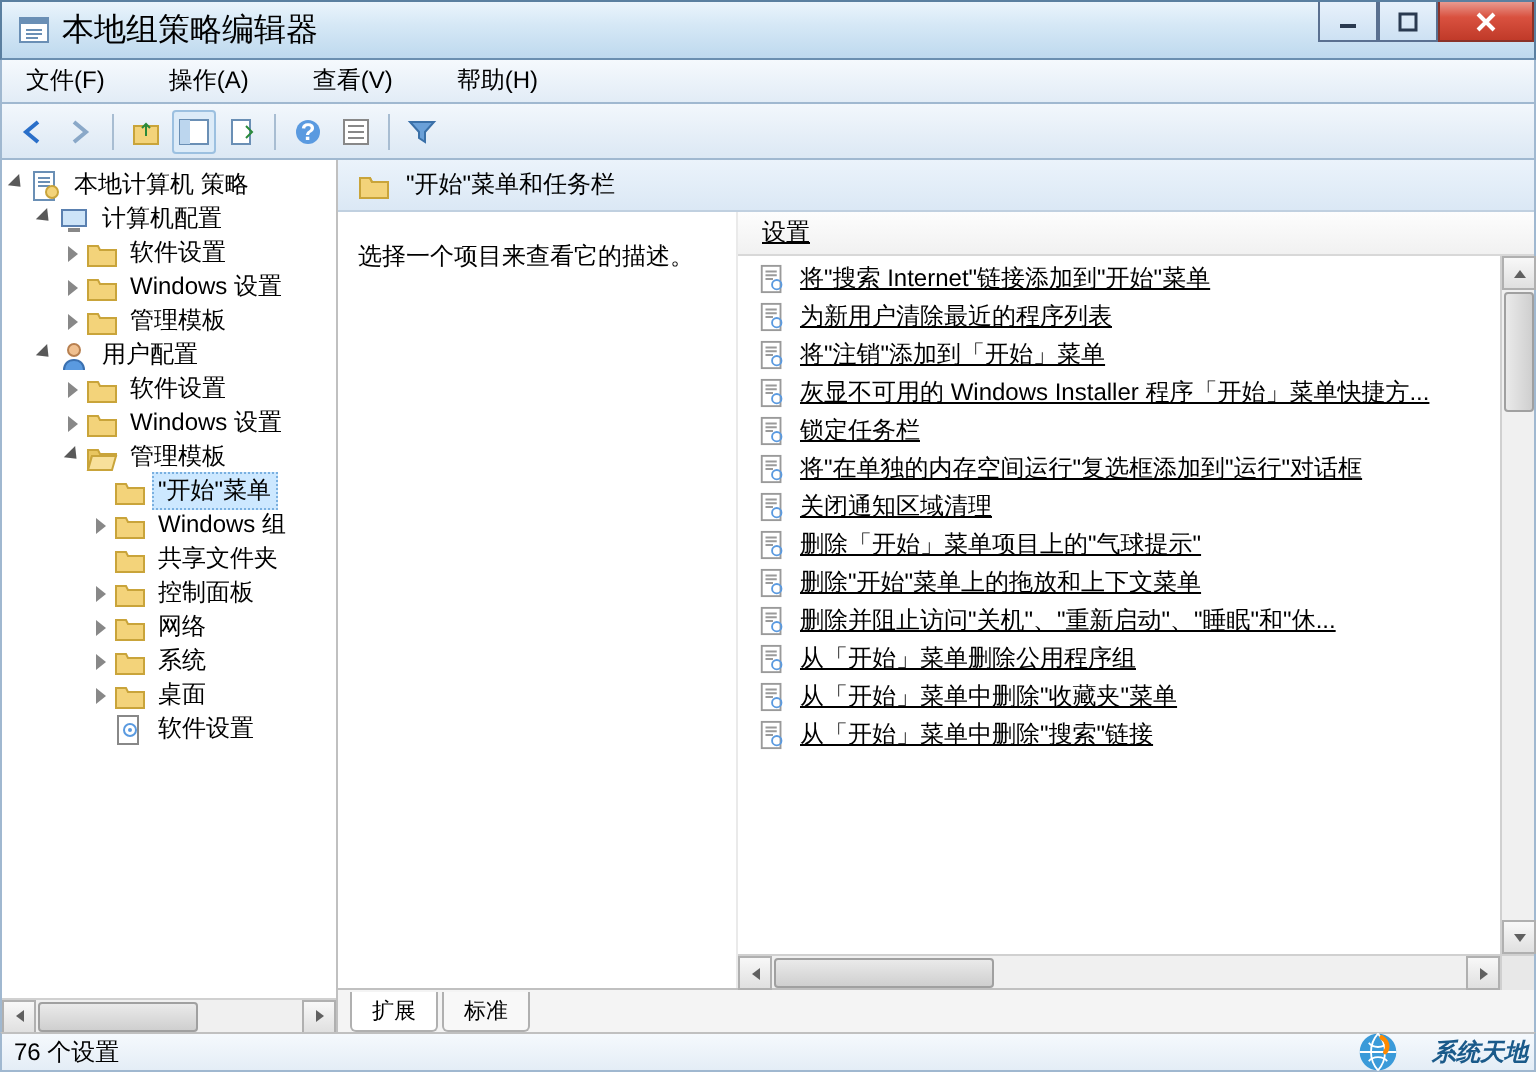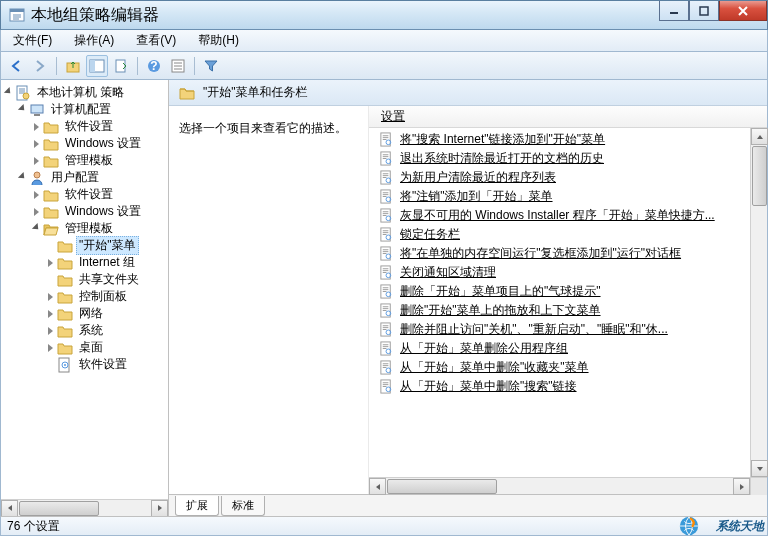--- a/index.html
+++ b/index.html
@@ -8,21 +8,21 @@
 
 .titlebar { height: 30px; background: linear-gradient(to bottom, #eaf4fc 0%, #d6e8f6 40%, #bed9ee 100%); border: 1px solid #5a7fa0; border-bottom: 1px solid #6b8fb0; display: flex; align-items: center; padding-left: 8px; position: relative; }
 .titlebar .icon { width: 16px; height: 16px; margin-right: 6px; }
 .titlebar .title { color: #000; font-size: 16px; }
 .win-controls { position: absolute; right: 0; top: 0; display: flex; }
 .win-btn { width: 30px; height: 20px; border: 1px solid #5a7090; border-top: none; background: linear-gradient(to bottom, #e8f1fb, #cde1f3); display: flex; align-items: center; justify-content: center; cursor: pointer; }
 .win-btn.close { width: 48px; background: linear-gradient(to bottom, #e99a90, #d9513f 40%, #c03a29); border-color: #8a3228; }
 .win-btn svg { display: block; }
 
 
-.menubar { height: 22px; background: linear-gradient(to bottom, #f5f9fd, #e2ecf6); border: 1px solid #a0b8d0; border-top: none; display: flex; align-items: center; padding-left: 4px; gap: 6px; }
+.menubar { height: 22px; background: linear-gradient(to bottom, #f5f9fd, #e2ecf6); border: 1px solid #a0b8d0; border-top: none; display: flex; align-items: center; padding-left: 4px; gap: 16px; }
 .menu-item { padding: 2px 8px; cursor: pointer; color: #000; }
 
 
 .toolbar { height: 28px; background: linear-gradient(to bottom, #f2f7fc, #dce8f4); border: 1px solid #a0b8d0; border-top: none; display: flex; align-items: center; padding: 0 4px; gap: 2px; }
 .tool-btn { width: 22px; height: 22px; display: flex; align-items: center; justify-content: center; cursor: pointer; border: 1px solid transparent; border-radius: 2px; }
 .toolbar .sep { width: 1px; height: 18px; background: #a8bdd2; margin: 0 3px; }
 
 
 .main { display: flex; height: 436px; border-left: 1px solid #a0b8d0; border-right: 1px solid #a0b8d0; }
 
@@ -242,21 +242,21 @@
           <svg class="tree-icon" viewBox="0 0 16 16">
             <path d="M1 4h5l1 2h8v8H1z" fill="#f3d37a" stroke="#c9a43a"></path>
           </svg>
           <span class="label">"开始"菜单</span>
         </div>
         <div class="tree-node indent-3">
           <span class="expander collapsed"></span>
           <svg class="tree-icon" viewBox="0 0 16 16">
             <path d="M1 4h5l1 2h8v8H1z" fill="#f3d37a" stroke="#c9a43a"></path>
           </svg>
-          <span class="label">Internet 组</span>
+          <span class="label">Windows 组</span>
         </div>
         <div class="tree-node indent-3">
           <span class="expander none"></span>
           <svg class="tree-icon" viewBox="0 0 16 16">
             <path d="M1 4h5l1 2h8v8H1z" fill="#f3d37a" stroke="#c9a43a"></path>
           </svg>
           <span class="label">共享文件夹</span>
         </div>
         <div class="tree-node indent-3">
           <span class="expander collapsed"></span>
@@ -331,28 +331,20 @@
         </div>
         <div class="list-area">
           <div class="list-items" id="list-items">
               <div class="list-item">
                 <svg class="item-icon" viewBox="0 0 16 16">
                   <rect x="2" y="1" width="10" height="14" fill="#fff" stroke="#9a9a9a"></rect>
                   <path d="M4 4h6M4 6h6M4 8h4" stroke="#9a9a9a"></path>
                   <circle cx="10" cy="11" r="2.5" fill="none" stroke="#5a9ae0"></circle>
                 </svg>
                 <span>将"搜索 Internet"链接添加到"开始"菜单</span>
-              </div>
-              <div class="list-item">
-                <svg class="item-icon" viewBox="0 0 16 16">
-                  <rect x="2" y="1" width="10" height="14" fill="#fff" stroke="#9a9a9a"></rect>
-                  <path d="M4 4h6M4 6h6M4 8h4" stroke="#9a9a9a"></path>
-                  <circle cx="10" cy="11" r="2.5" fill="none" stroke="#5a9ae0"></circle>
-                </svg>
-                <span>退出系统时清除最近打开的文档的历史</span>
               </div>
               <div class="list-item">
                 <svg class="item-icon" viewBox="0 0 16 16">
                   <rect x="2" y="1" width="10" height="14" fill="#fff" stroke="#9a9a9a"></rect>
                   <path d="M4 4h6M4 6h6M4 8h4" stroke="#9a9a9a"></path>
                   <circle cx="10" cy="11" r="2.5" fill="none" stroke="#5a9ae0"></circle>
                 </svg>
                 <span>为新用户清除最近的程序列表</span>
               </div>
               <div class="list-item">

